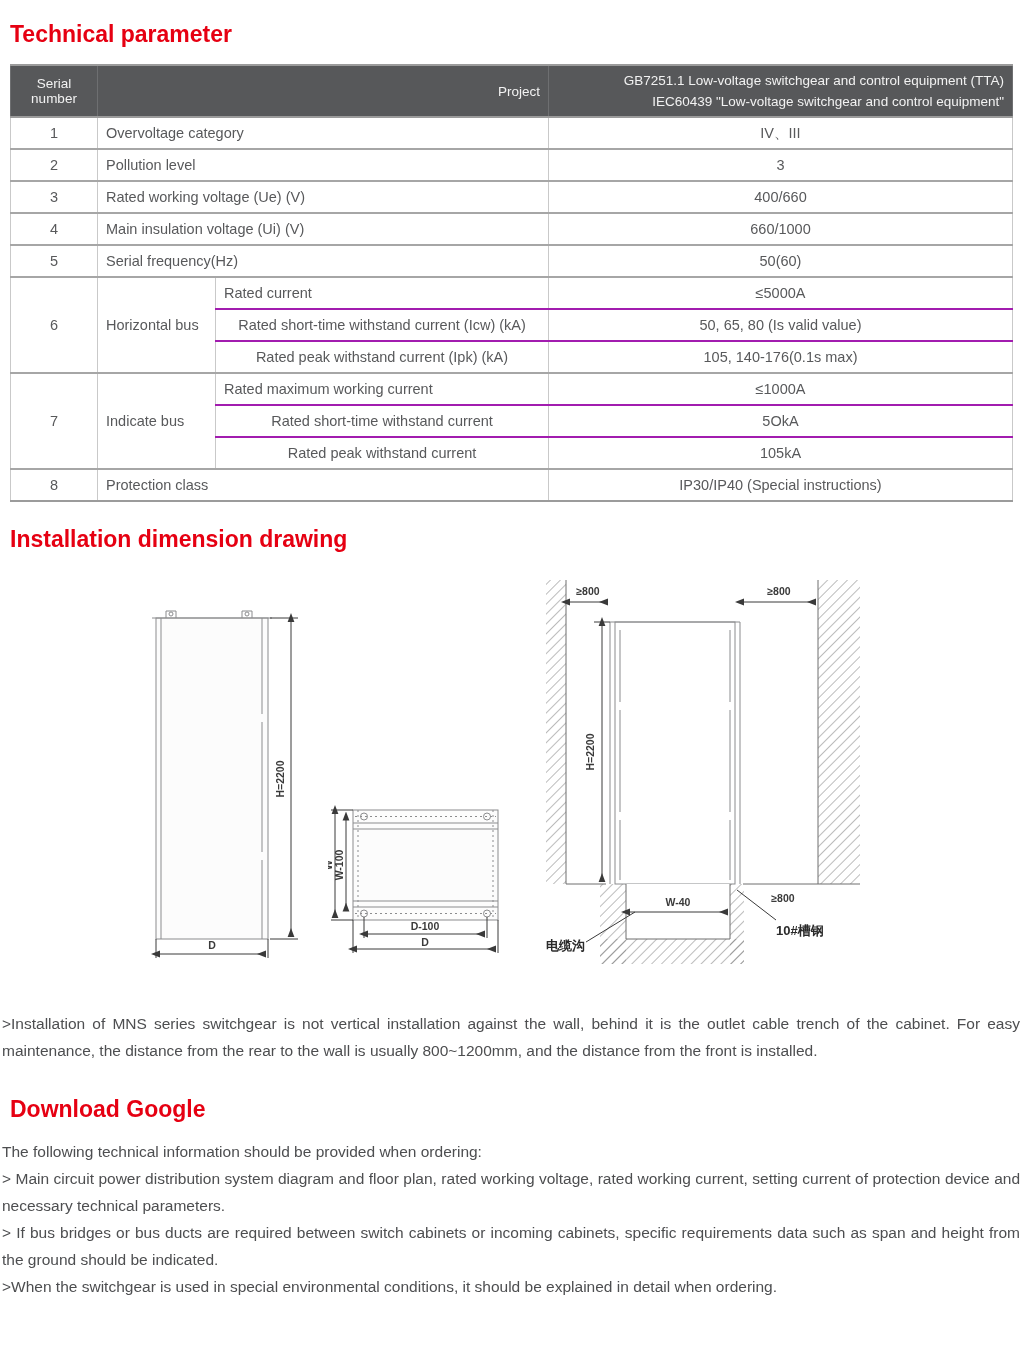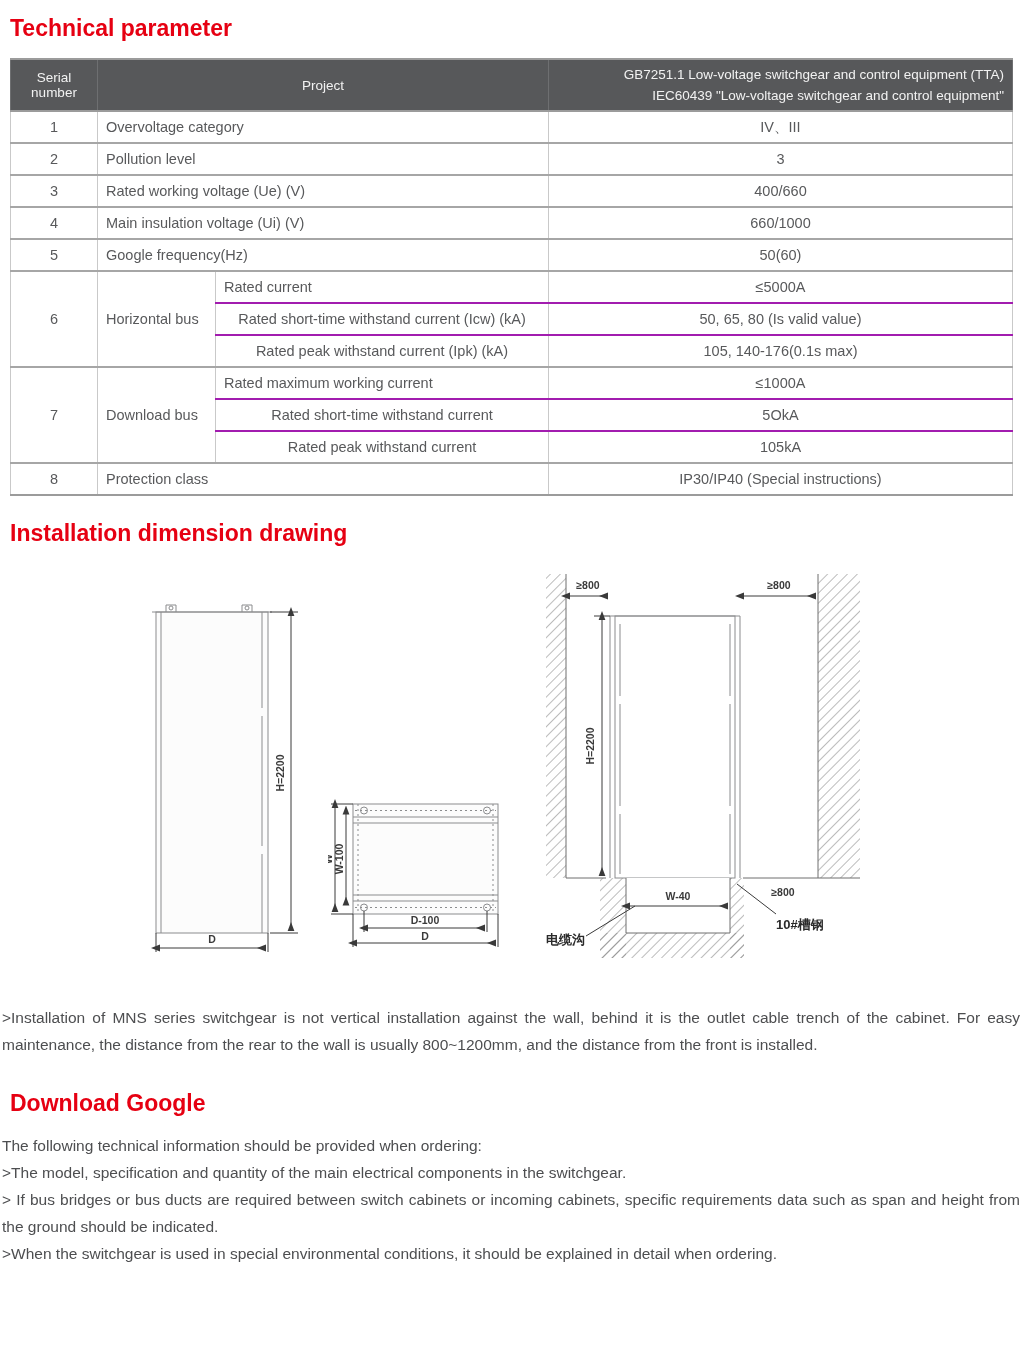--- a/index.html
+++ b/index.html
@@ -5,21 +5,21 @@
   html,body{margin:0;padding:0;background:#ffffff;}
   body{
     width:1022px;height:1347px;overflow:hidden;position:relative;
     font-family:"Liberation Sans","DejaVu Sans",sans-serif;
     color:#4d4e50;
   }
   .red-heading{
     color:#e60012;font-size:23px;font-weight:bold;margin:0;padding:0 0 0 10px;
     letter-spacing:0;
   }
-  #h-tech{margin-top:15px;}
+  #h-tech{margin-top:21px;}
   #h-install{margin-top:24px;}
   #h-download{margin-top:32px;}
 
   
   table.param{
     border-collapse:collapse;table-layout:fixed;
     width:1002px;margin:16px 0 0 10px;
     font-size:14.5px;color:#58595b;
     border-top:2px solid #9b9b9b;border-bottom:2px solid #9b9b9b;
   }
@@ -61,21 +61,21 @@
 <table class="param">
   <colgroup>
     <col style="width:87px">
       <col style="width:118px">
       <col style="width:333px">
       <col style="width:464px">
   </colgroup>
   <thead>
     <tr>
       <th style="white-space:normal;">Serial number</th>
-      <th colspan="2" style="text-align:center;">Project</th>
+      <th colspan="2" style="text-align:right;">Project</th>
       <th class="std">
         <div>GB7251.1 Low-voltage switchgear and control equipment (TTA)</div>
         <div>IEC60439 "Low-voltage switchgear and control equipment"</div>
       </th>
     </tr>
   </thead>
   <tbody>
     <tr class="major">
       <td class="c">1</td>
       <td colspan="2">Overvoltage category</td>
@@ -91,42 +91,42 @@
       <td colspan="2">Rated working voltage (Ue) (V)</td>
       <td class="c">400/660</td>
     </tr>
     <tr class="major">
       <td class="c">4</td>
       <td colspan="2">Main insulation voltage (Ui) (V)</td>
       <td class="c">660/1000</td>
     </tr>
     <tr class="major">
       <td class="c">5</td>
-      <td colspan="2">Google frequency(Hz)</td>
+      <td colspan="2">Serial frequency(Hz)</td>
       <td class="c">50(60)</td>
     </tr>
 
     <tr class="major">
       <td class="c" rowspan="3">6</td>
       <td rowspan="3">Horizontal bus</td>
       <td>Rated current</td>
       <td class="c">≤5000A</td>
     </tr>
     <tr class="sub">
       <td>Rated short-time withstand current (Icw) (kA)</td>
       <td class="c">50, 65, 80 (Is valid value)</td>
     </tr>
     <tr class="sub">
       <td>Rated peak withstand current (Ipk) (kA)</td>
       <td class="c">105, 140-176(0.1s max)</td>
     </tr>
 
     <tr class="major">
       <td class="c" rowspan="3">7</td>
-      <td rowspan="3">Download bus</td>
+      <td rowspan="3">Indicate bus</td>
       <td>Rated maximum working current</td>
       <td class="c">≤1000A</td>
     </tr>
     <tr class="sub">
       <td>Rated short-time withstand current</td>
       <td class="c">5OkA</td>
     </tr>
     <tr class="sub">
       <td>Rated peak withstand current</td>
       <td class="c">105kA</td>
@@ -288,17 +288,17 @@
     <text class="cjk" x="238" y="363">10#槽钢</text>
   </svg>
 </div>
 
 <p id="note" class="body-text">&gt;Installation of MNS series switchgear is not vertical installation against the wall, behind it is the outlet cable trench of the cabinet. For easy maintenance, the distance from the rear to the wall is usually 800~1200mm, and the distance from the front is installed.</p>
 
 <h2 id="h-download" class="red-heading">Download Google</h2>
 
 <div id="ordering">
   <p class="body-text">The following technical information should be provided when ordering:</p>
-  <p class="body-text">&gt;The model, specification and quantity of the main electrical components in the switchgear.</p>
+  <p class="body-text">&gt; Main circuit power distribution system diagram and floor plan, rated working voltage, rated working current, setting current of protection device and necessary technical parameters.</p>
   <p class="body-text">&gt; If bus bridges or bus ducts are required between switch cabinets or incoming cabinets, specific requirements data such as span and height from the ground should be indicated.</p>
   <p class="body-text">&gt;When the switchgear is used in special environmental conditions, it should be explained in detail when ordering.</p>
 
 </div>
 
 </body></html>

